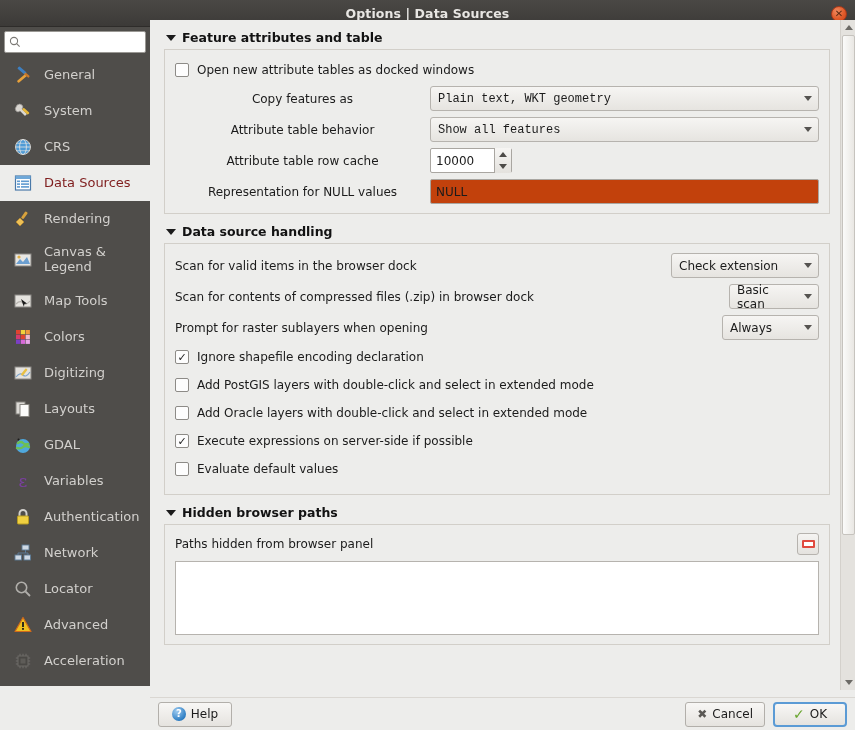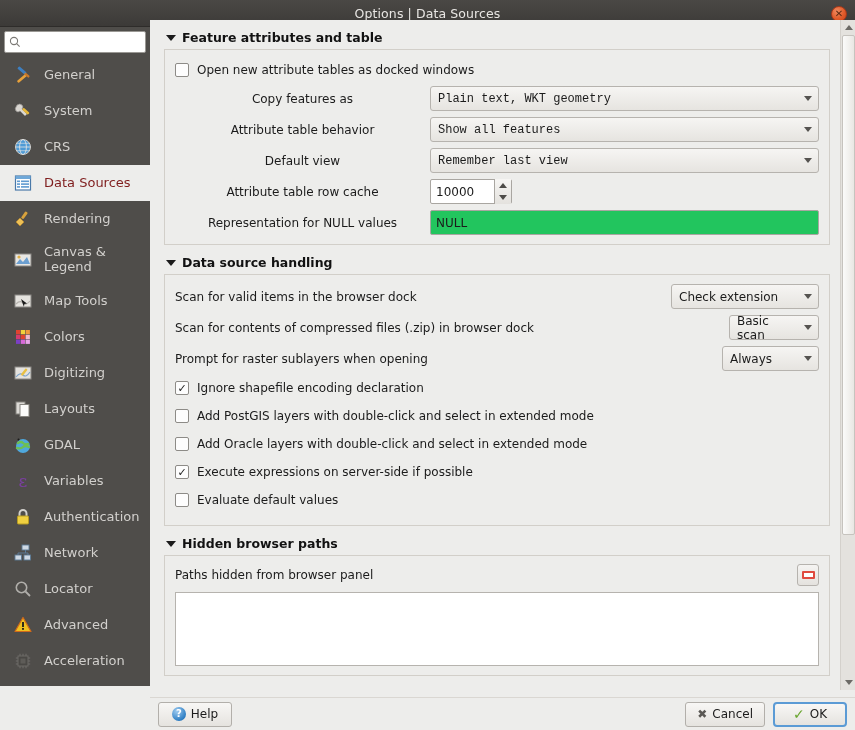--- a/index.html
+++ b/index.html
@@ -16,21 +16,21 @@
   .titlebar {
     position: absolute; top: 0; left: 0;
     width: 855px; height: 27px;
     background: linear-gradient(to bottom, #4a4845 0%, #3c3a38 100%);
     border-bottom: 1px solid #2e2c2a;
     display: flex; align-items: center; justify-content: center;
   }
   .titlebar-text {
     color: #e8e6e3;
     font-size: 12.5px;
-    font-weight: normal;
+    font-weight: bold;
     letter-spacing: .1px;
   }
   .close-btn {
     position: absolute; right: 8px; top: 6px;
     width: 16px; height: 16px; border-radius: 50%;
     background: radial-gradient(circle at 35% 30%, #f08a60 0%, #e05b2a 55%, #c9421a 100%);
     border: 1px solid #a8391a;
     display: flex; align-items: center; justify-content: center;
     cursor: pointer;
   }
@@ -194,21 +194,21 @@
     width: 0; height: 0;
     border-left: 4px solid transparent;
     border-right: 4px solid transparent;
   }
   .spin-up { border-bottom: 5px solid #4d4b48; }
   .spin-dn { border-top: 5px solid #4d4b48; }
 
   
   .txt {
     flex: 1 1 auto; height: 25px;
-    background: #22c55e;
+    background: #c2410c;
     border: 1px solid #a9a6a1;
     border-radius: 2px;
     display: flex; align-items: center;
     padding: 0 5px;
     font-size: 12px; color: #1b1b1b;
   }
 
   
   .row-right {
     display: flex; align-items: center;
@@ -595,27 +595,20 @@
       </div>
 
       <div class="row">
         <span class="row-label lbl-w">Attribute table behavior</span>
         <div class="combo wide">
           <span>Show all features</span>
           <span class="caret"></span>
         </div>
       </div>
 
-      <div class="row">
-        <span class="row-label lbl-w">Default view</span>
-        <div class="combo wide">
-          <span>Remember last view</span>
-          <span class="caret"></span>
-        </div>
-      </div>
 
       <div class="row">
         <span class="row-label lbl-w">Attribute table row cache</span>
         <div class="spin">
           <span>10000</span>
           <span class="spin-btns">
             <span class="spin-up"></span>
             <span class="spin-dn"></span>
           </span>
         </div>

